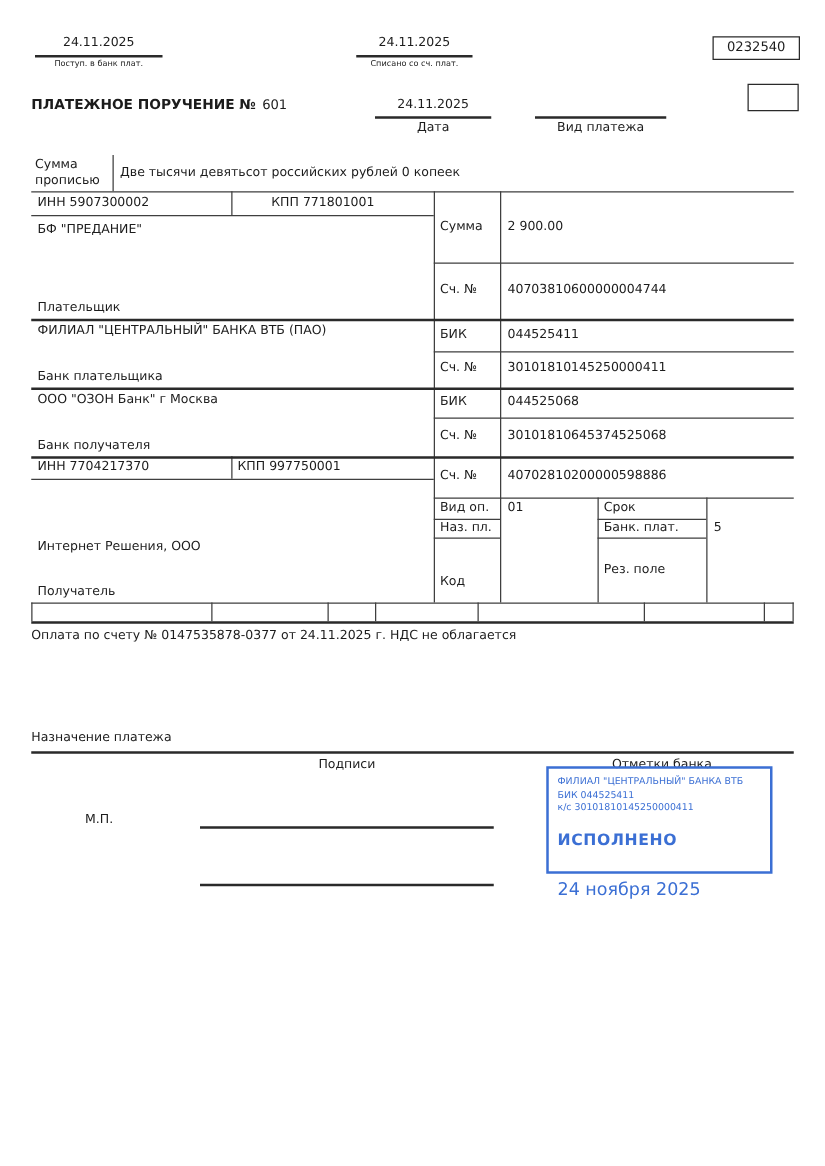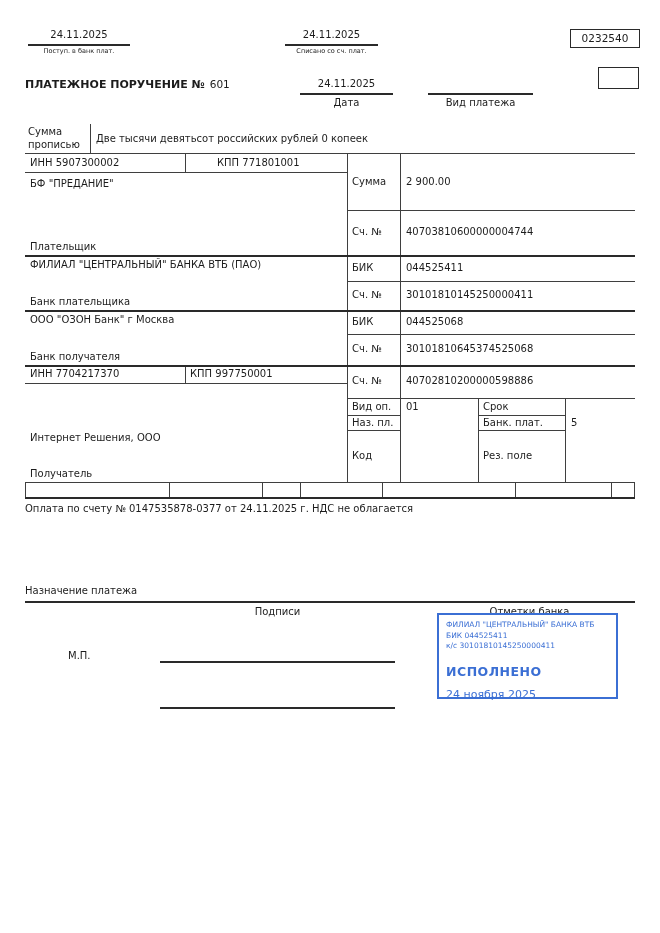--- a/index.html
+++ b/index.html
@@ -11,21 +11,21 @@
   .ctr{text-align:center;white-space:normal;}
   .hl{position:absolute;background:#3f3f3f;height:1px;}
   .hl2{position:absolute;background:#2a2a2a;height:2px;}
   .vl{position:absolute;background:#3f3f3f;width:1px;}
   .box{position:absolute;border:1.5px solid #2a2a2a;background:#fff;}
   .wrap{white-space:normal;}
   .stamp{position:absolute;left:437px;top:613px;width:181px;height:86px;
          border:2px solid #3b6fd4;color:#3b6fd4;padding:5px 0 0 7px;box-sizing:border-box;}
   .stamp .ln{font-size:7.5px;line-height:10.5px;white-space:nowrap;}
   .stamp .status{font-size:12.5px;font-weight:bold;margin-top:12px;letter-spacing:.5px;}
-  .stamp .sdate{font-size:11px;margin-top:9px;}
+  .stamp .sdate{font-size:14px;margin-top:25px;}
   .titlerow{position:absolute;left:25px;top:78px;display:flex;gap:5px;align-items:baseline;}
 </style>
 </head>
 <body>
 
 <div class="page">
 
   <div class="t ctr" style="left:28px;top:29px;width:102px;">24.11.2025</div>
   <div class="hl2" style="left:28px;top:44px;width:102px;"></div>
   <div class="t sm ctr" style="left:28px;top:47px;width:102px;">Поступ. в банк плат.</div>
@@ -122,21 +122,21 @@
 
   <div class="t" style="left:352px;top:375px;">Сч. №</div>
   <div class="t" style="left:406px;top:375px;">40702810200000598886</div>
 
   <div class="t" style="left:352px;top:401px;">Вид оп.</div>
   <div class="t" style="left:406px;top:401px;">01</div>
   <div class="t" style="left:483px;top:401px;">Срок</div>
   <div class="t" style="left:352px;top:417px;">Наз. пл.</div>
   <div class="t" style="left:483px;top:417px;">Банк. плат.</div>
   <div class="t" style="left:571px;top:417px;">5</div>
-  <div class="t" style="left:352px;top:450px;">Код</div>
+  <div class="t" style="left:352px;top:460px;">Код</div>
   <div class="t" style="left:483px;top:450px;">Рез. поле</div>
 
   <div class="t" style="left:25px;top:503px;">Оплата по счету № 0147535878-0377 от 24.11.2025 г. НДС не облагается</div>
   <div class="t" style="left:25px;top:585px;">Назначение платежа</div>
   <div class="hl2" style="left:25px;top:601px;width:610px;"></div>
 
   <div class="t ctr" style="left:160px;top:606px;width:235px;">Подписи</div>
   <div class="t ctr" style="left:437px;top:606px;width:185px;">Отметки банка</div>
   <div class="t" style="left:68px;top:650px;">М.П.</div>
   <div class="hl2" style="left:160px;top:661px;width:235px;"></div>

